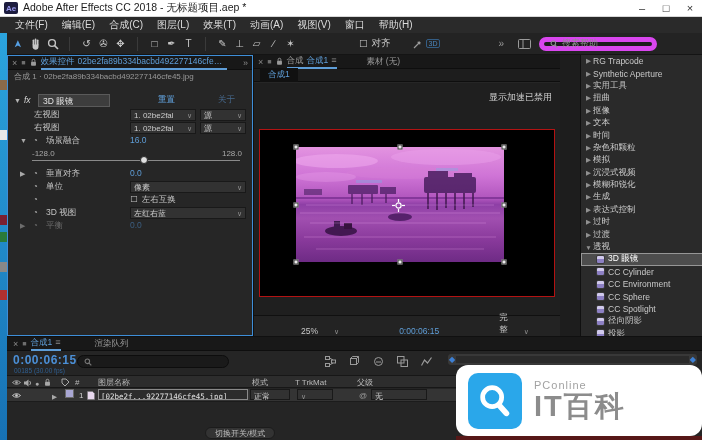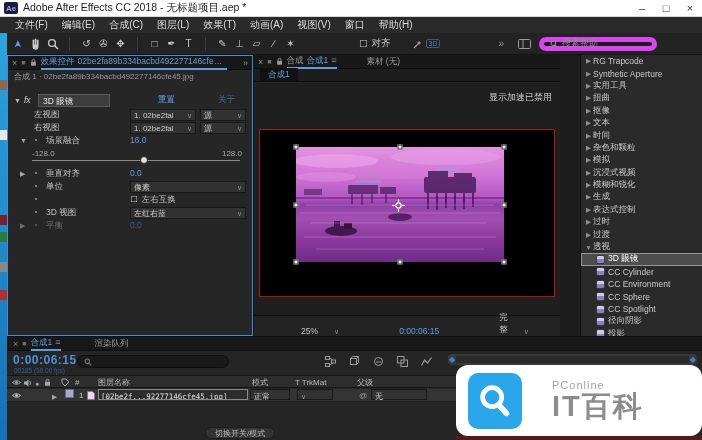--- a/index.html
+++ b/index.html
@@ -139,21 +139,21 @@
   .tdd { position:absolute; top:1px; height:11px; background:#323232; border:1px solid #191919;
     display:flex; align-items:center; justify-content:space-between; padding:0 3px; font-size:8px; color:#cccccc; }
   .togglepill { position:absolute; left:198px; top:90px; height:12px; line-height:11px;
     background:#333333; border:1px solid #1c1c1c; border-radius:6px; padding:0 9px;
     font-size:8px; color:#bdbdbd; white-space:nowrap; }
   
   .watermark { position:absolute; left:456px; top:365px; width:246px; height:71px; background:#ffffff;
     border-radius:12px; display:flex; align-items:center; z-index:30; }
   .wlogo { width:54px; height:56px; background:#2aa7ea; border-radius:10px; margin-left:12px;
     display:flex; align-items:center; justify-content:center; }
-  .wtext { margin-left:30px; display:flex; flex-direction:column; }
+  .wtext { margin-left:12px; display:flex; flex-direction:column; }
   .wbrand { font-size:11px; color:#a2a2a2; letter-spacing:1px; }
   .wtitle { font-size:29px; color:#8c8c8c; font-weight:bold; letter-spacing:2px; line-height:1.05; }
   .maroonbar { position:absolute; left:456px; top:436px; width:246px; height:4px; background:#571818; z-index:31; }
   svg { display:block; }
 </style>
 </head>
 <body>
 
 <div id="app">
 

